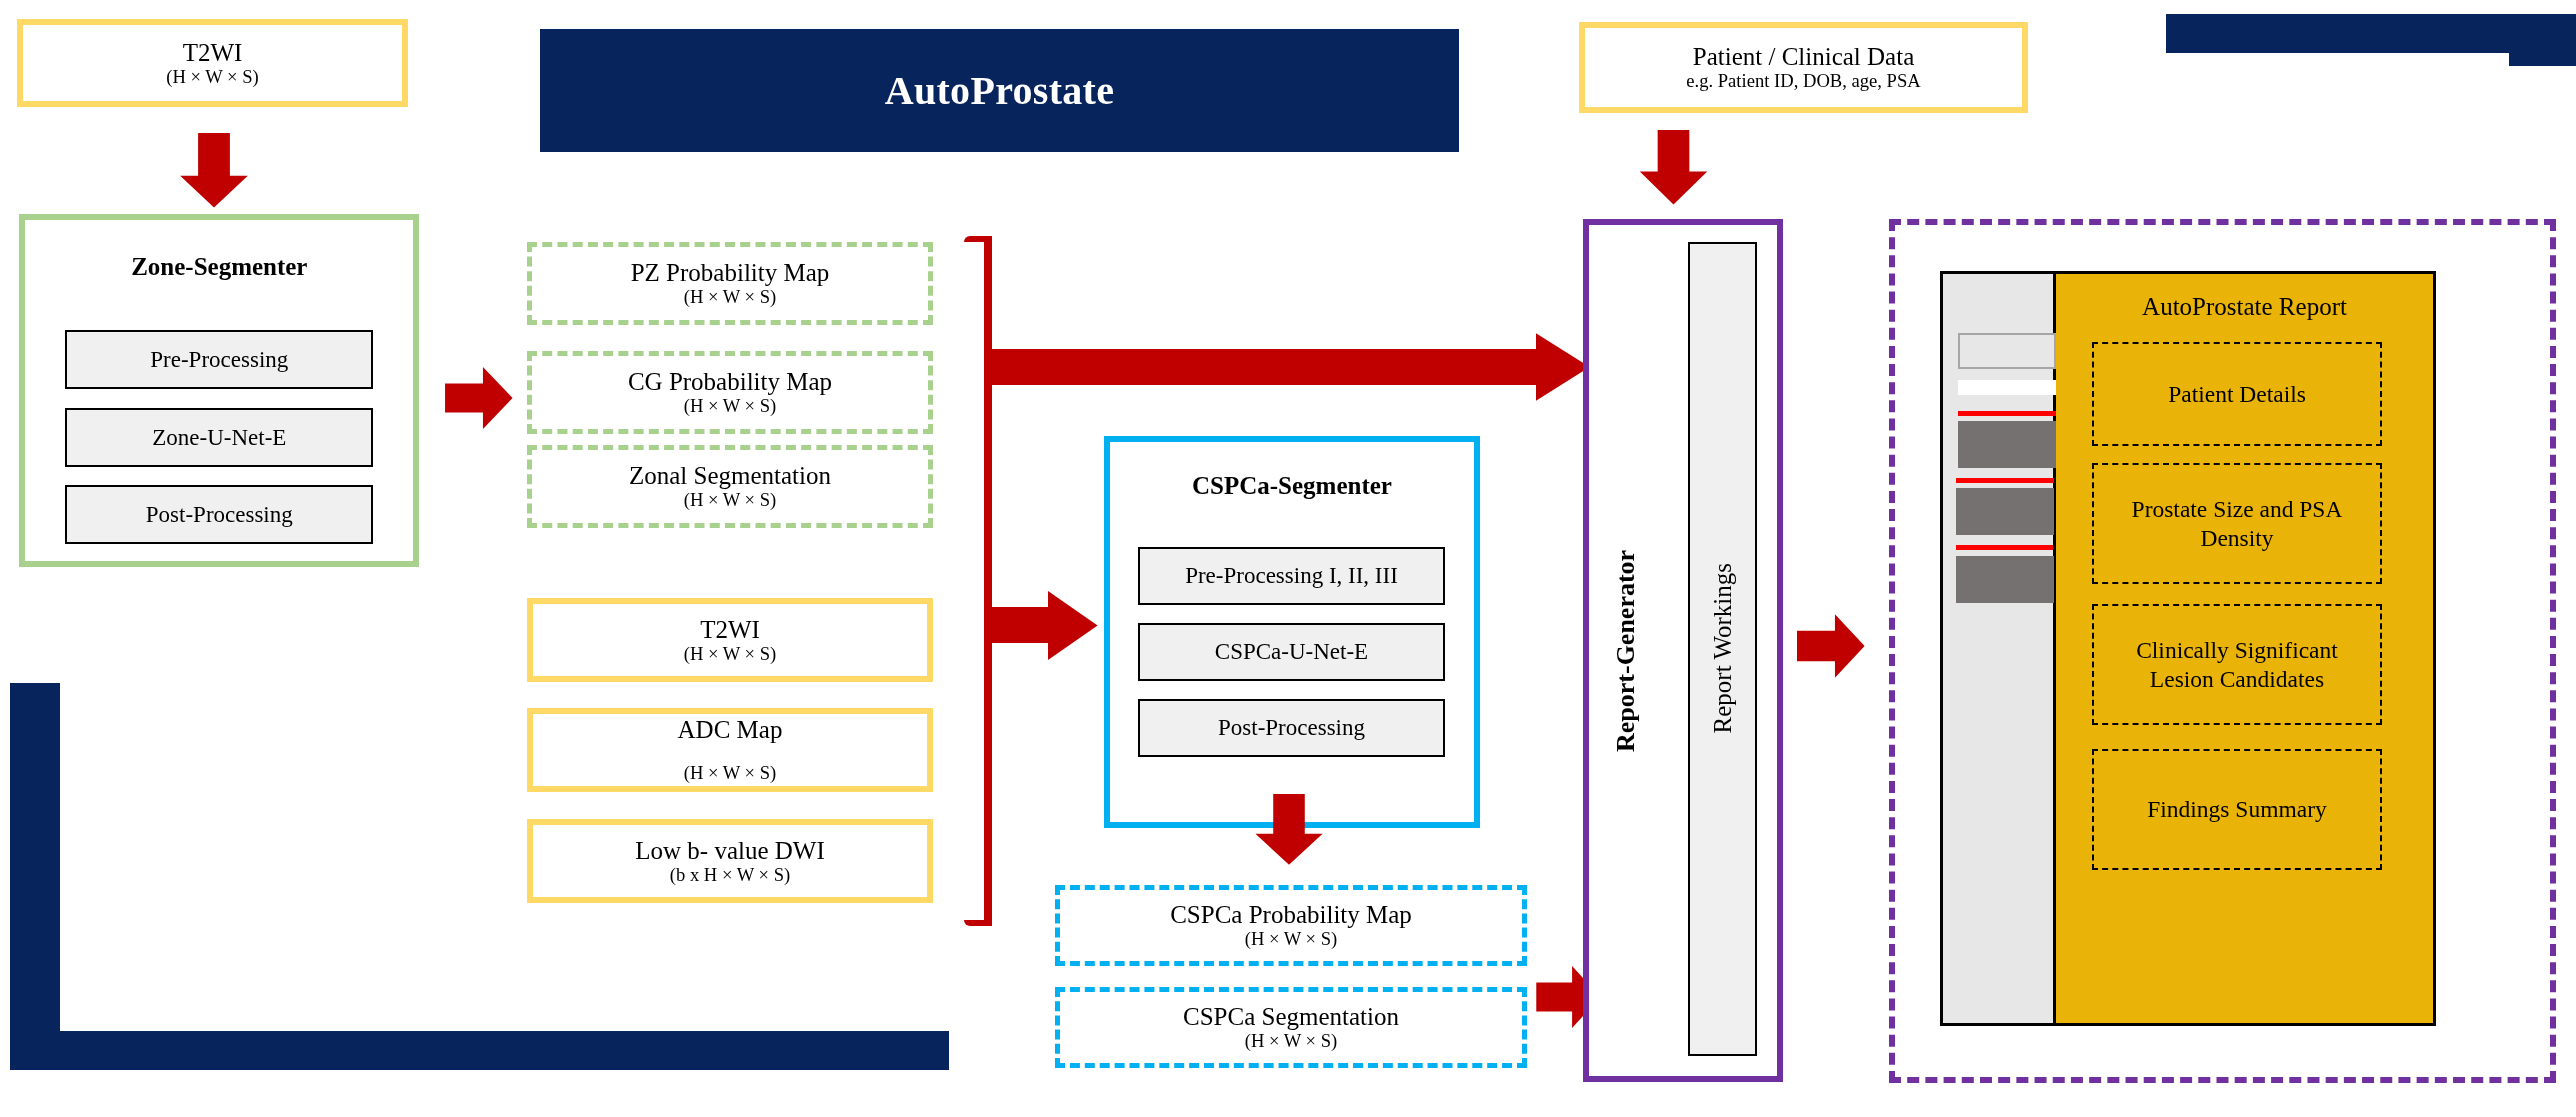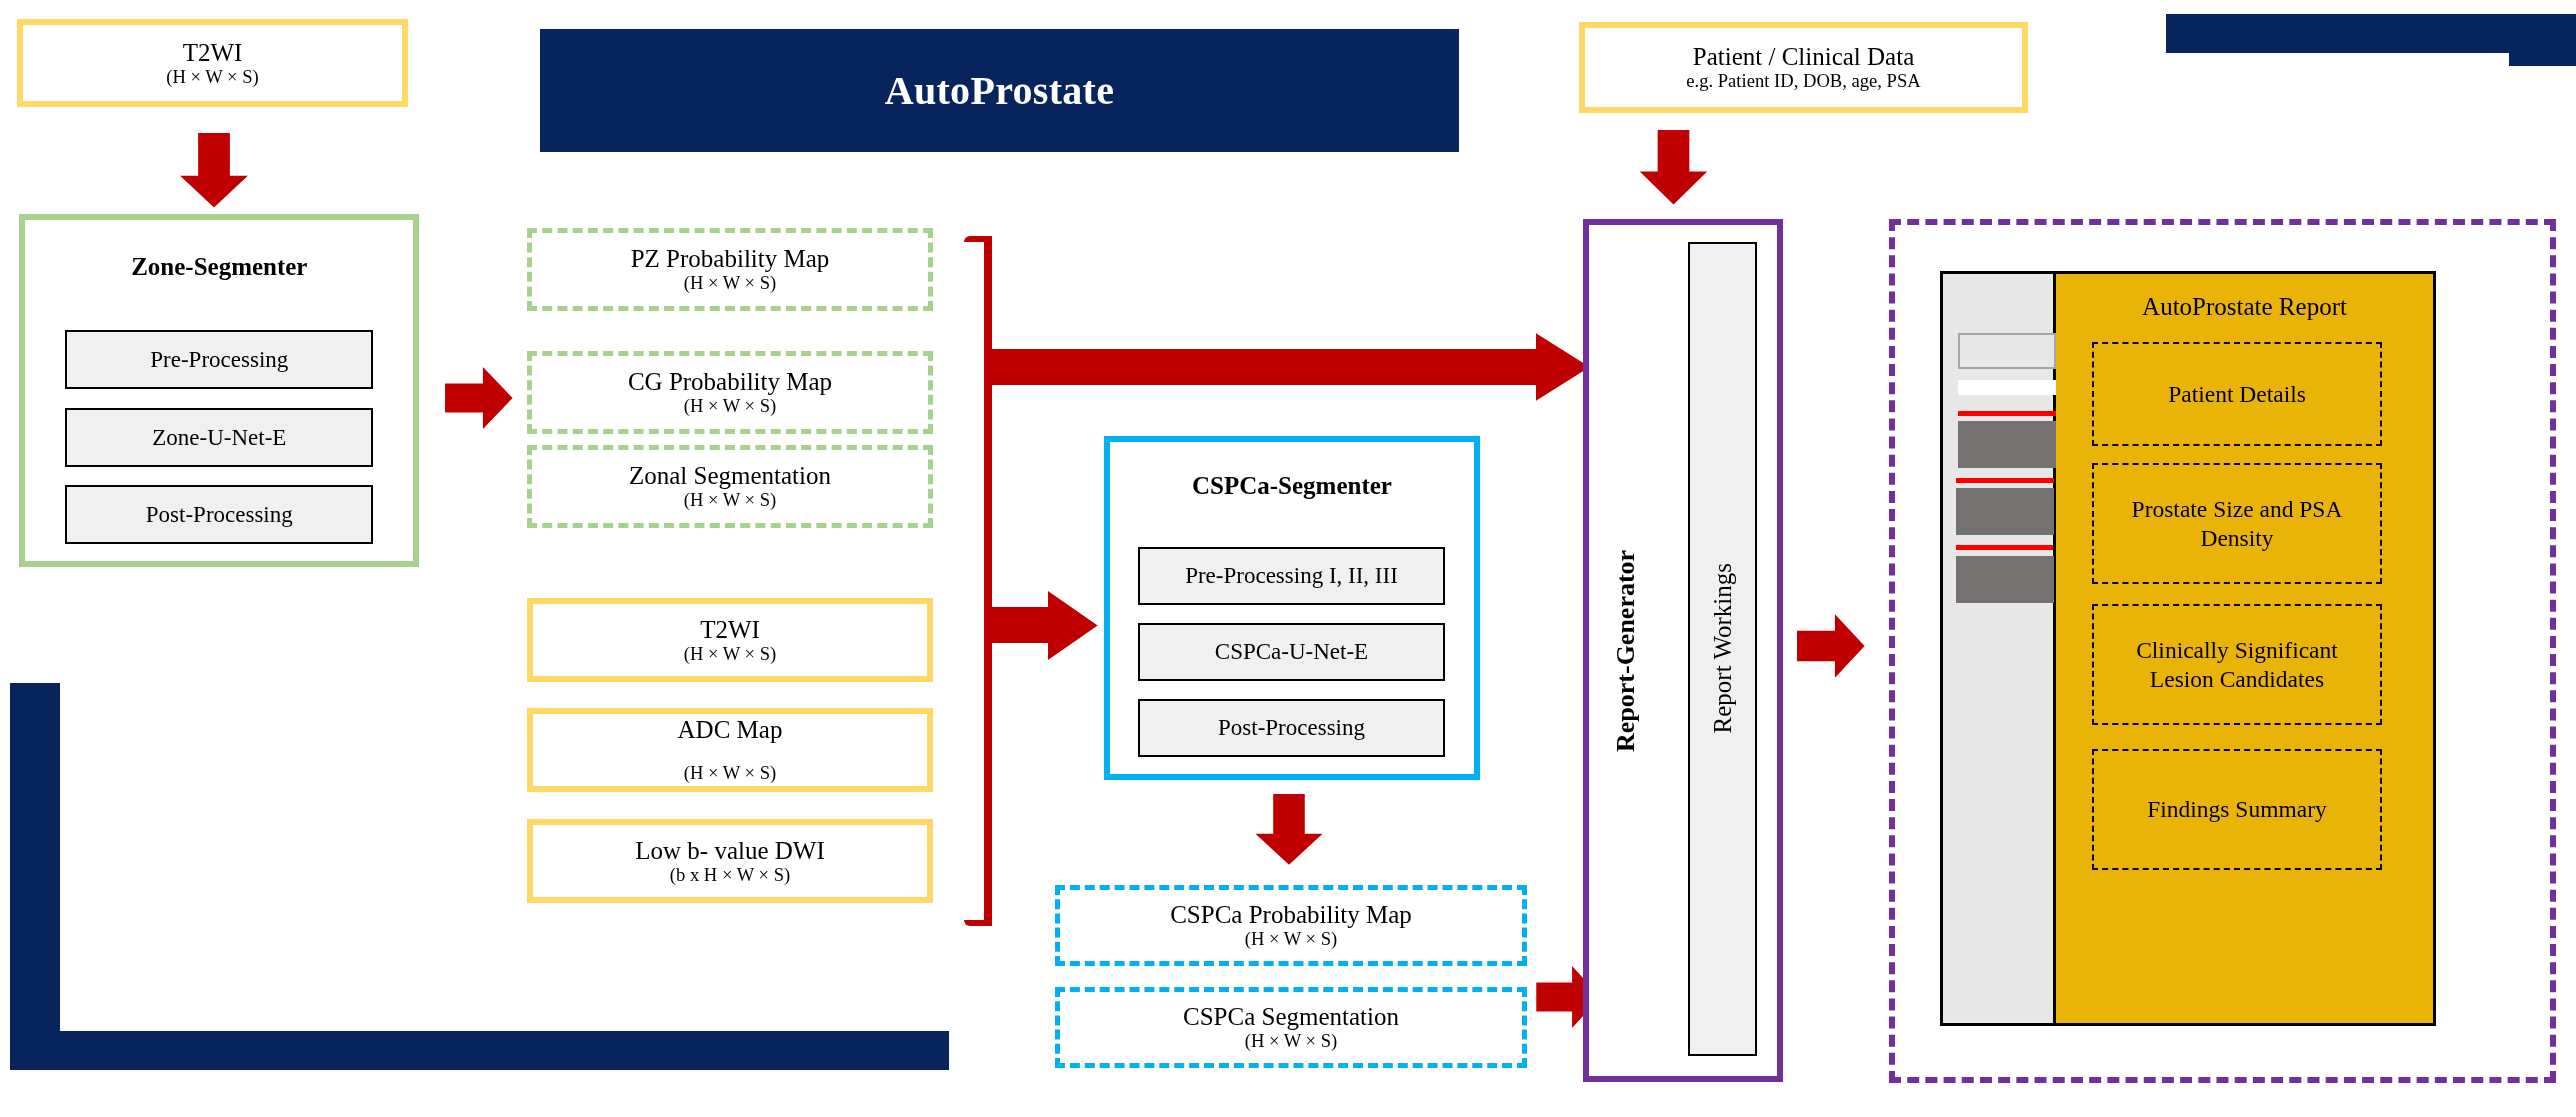--- a/index.html
+++ b/index.html
@@ -90,21 +90,21 @@
     </div>
     <div class="subbox abs" style="left:40px;top:265px;width:308px;height:59px;">
       <span>Post-Processing</span>
     </div>
   </div>
 
   <svg class="arrow" style="left:445px;top:367px;width:69px;height:62px;" viewBox="0 0 100 90">
     <polygon points="0,24 55,24 55,0 98,45 55,90 55,66 0,66" fill="#c00000"></polygon>
   </svg>
 
-  <div class="abs box g-dash" style="left:527px;top:228px;width:406px;height:83px;">
+  <div class="abs box g-dash" style="left:527px;top:242px;width:406px;height:83px;">
     <div class="t1">PZ Probability Map</div>
     <div class="t2">(H × W × S)</div>
   </div>
   <div class="abs box g-dash" style="left:527px;top:351px;width:406px;height:83px;">
     <div class="t1">CG Probability Map</div>
     <div class="t2">(H × W × S)</div>
   </div>
   <div class="abs box g-dash" style="left:527px;top:445px;width:406px;height:83px;">
     <div class="t1">Zonal Segmentation</div>
     <div class="t2">(H × W × S)</div>
@@ -130,21 +130,21 @@
   <div class="abs r-rect" style="left:988px;top:349px;width:552px;height:36px;"></div>
   <svg class="arrow" style="left:1536px;top:333px;width:55px;height:68px;" viewBox="0 0 80 98">
     <polygon points="0,0 78,49 0,98" fill="#c00000"></polygon>
   </svg>
 
   <div class="abs r-rect" style="left:988px;top:607px;width:64px;height:36px;"></div>
   <svg class="arrow" style="left:1048px;top:591px;width:51px;height:69px;" viewBox="0 0 74 100">
     <polygon points="0,0 72,50 0,100" fill="#c00000"></polygon>
   </svg>
 
-  <div class="abs module mod-blue" style="left:1104px;top:436px;width:376px;height:344px;">
+  <div class="abs module mod-blue" style="left:1104px;top:436px;width:376px;height:392px;">
     <div class="mtitle" style="margin-top:30px;">CSPCa-Segmenter</div>
     <div class="subbox abs" style="left:28px;top:181px;width:307px;height:58px;">
       <span>CSPCa-U-Net-E</span>
     </div>
     <div class="subbox abs" style="left:28px;top:105px;width:307px;height:58px;">
       <span>Pre-Processing I, II, III</span>
     </div>
     <div class="subbox abs" style="left:28px;top:257px;width:307px;height:58px;">
       <span>Post-Processing</span>
     </div>

